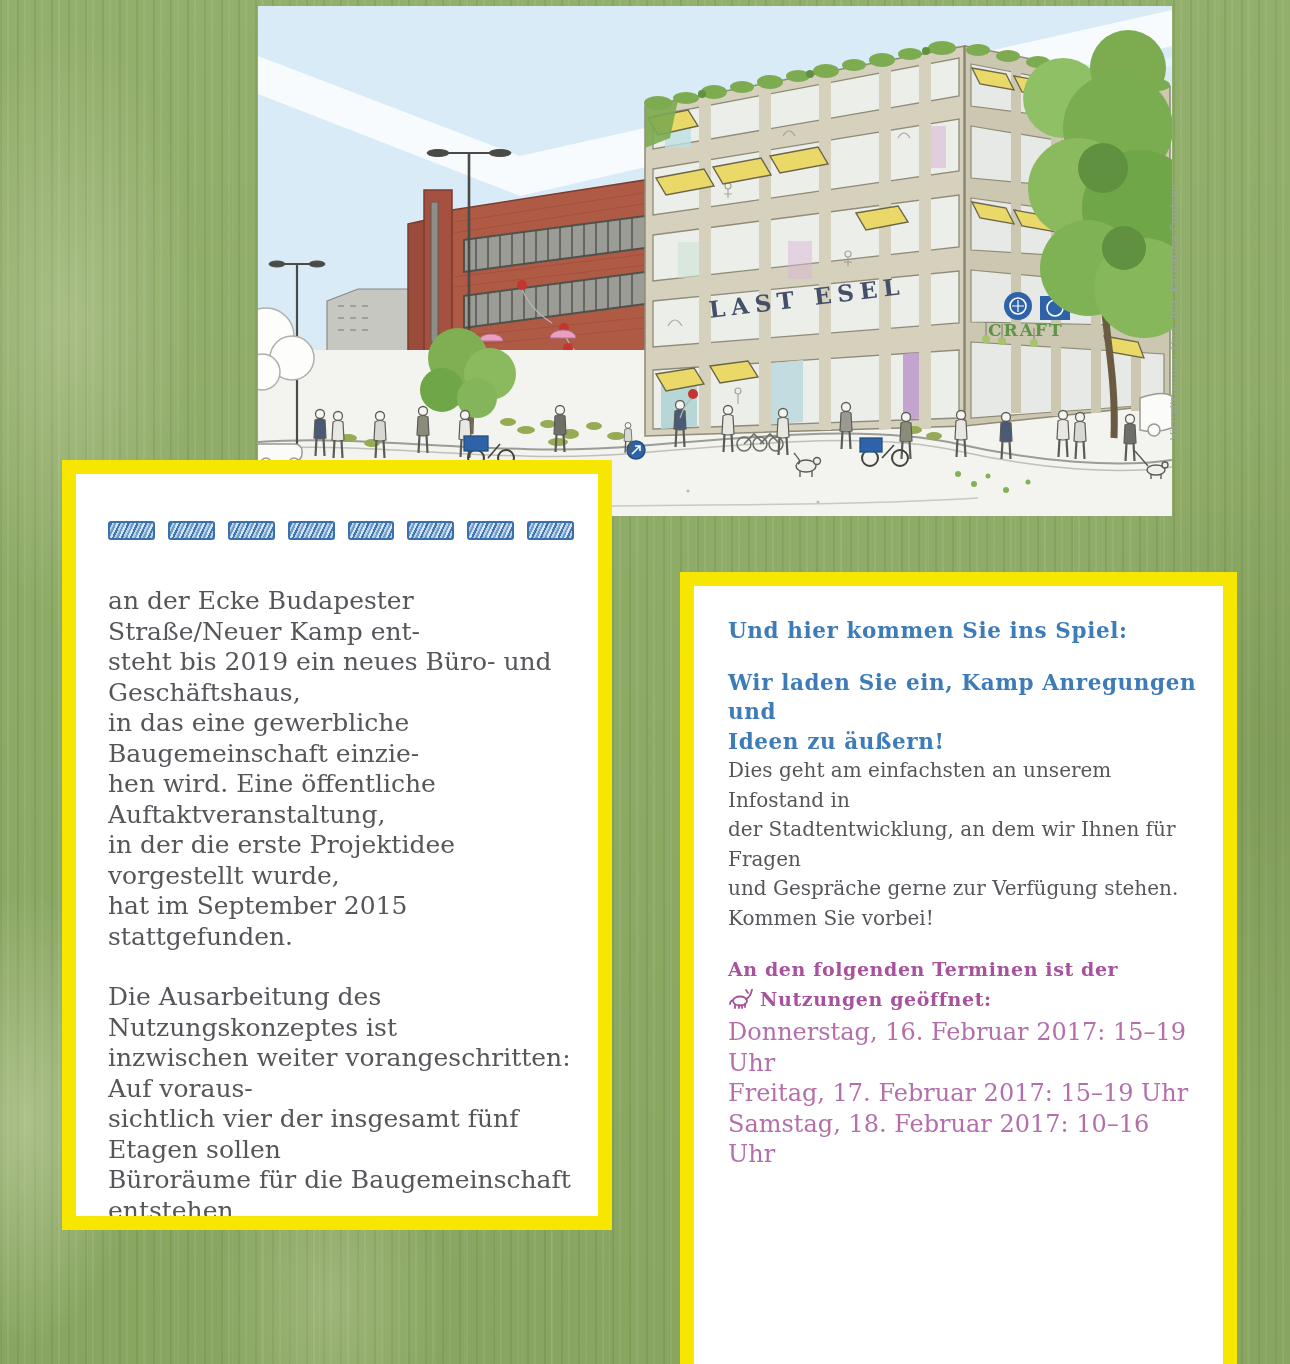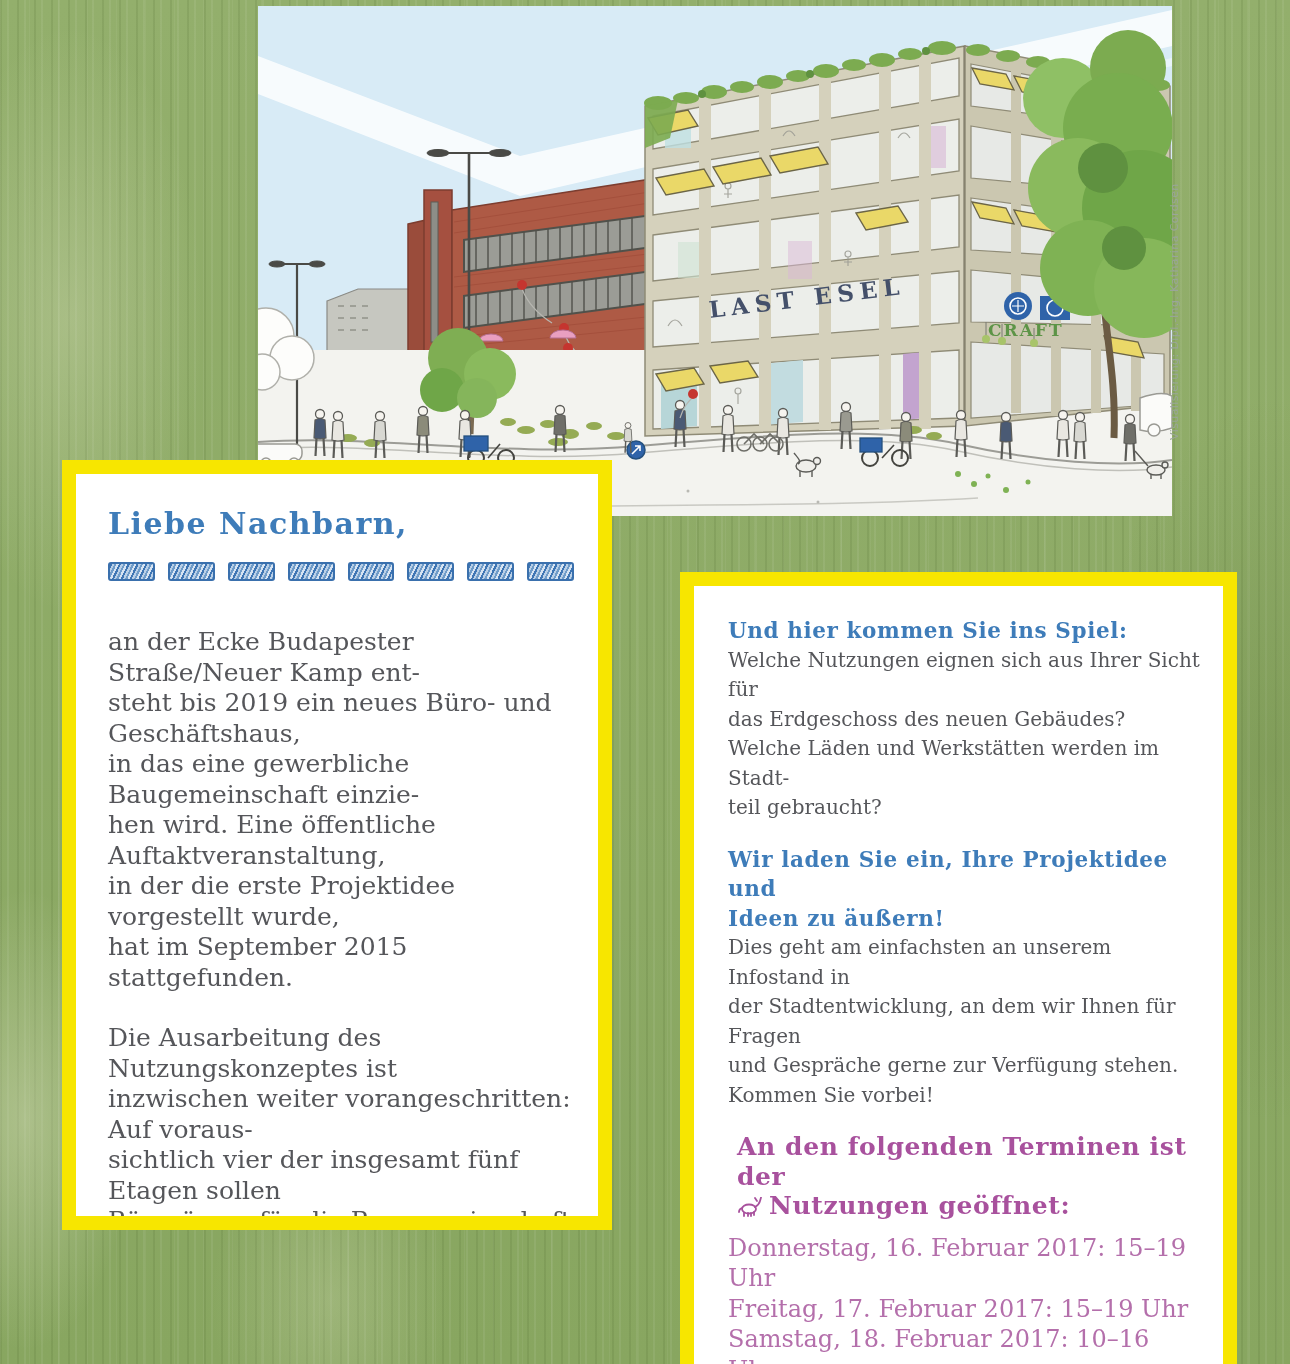--- a/index.html
+++ b/index.html
@@ -24,21 +24,21 @@
   .box-left{left:62px;top:460px;width:550px;height:770px;padding:26px 24px 0 32px;}
   .box-right{left:680px;top:572px;width:557px;height:893px;padding:30px 20px 0 34px;}
   .hd-main{color:#3e7cb9;font-size:30px;font-weight:bold;letter-spacing:1.5px;margin:6px 0 0 0;}
   .dash-row{display:flex;gap:13px;margin-top:21px;}
   .dash{width:54px;height:15px;border:2px solid #3a70ad;border-radius:3px;
     background:repeating-linear-gradient(115deg,#3f76b4 0 2px,#b9cfe6 2px 4px,#6f9cc9 4px 6px,#d7e4f2 6px 8px);}
   .body-txt{white-space:pre-line;color:#55565a;font-size:25px;line-height:30.5px;margin:0;}
   .box-left .body-txt{margin-top:46px;}
   .box-left .body-txt + .body-txt{margin-top:30px;}
   .hd-blue{color:#3e7cb9;font-size:21.5px;font-weight:bold;line-height:29.5px;letter-spacing:.6px;margin:0;white-space:pre-line;}
-  .hd-mag{color:#a8519d;font-size:25px;font-weight:bold;line-height:29.5px;letter-spacing:.6px;margin:9px;}
+  .hd-mag{color:#a8519d;font-size:19px;font-weight:bold;line-height:29.5px;letter-spacing:.6px;margin:0;}
   .sect{margin-bottom:22px;}
   .sect .body-txt{font-size:20px;line-height:29.5px;}
   .dates{white-space:pre-line;color:#b46fab;font-size:24px;line-height:30.5px;margin:0;}
   .donkey{display:inline-block;vertical-align:-3px;margin-right:6px;}
 </style>
 </head>
 <body>
 
 <div id="page">
 
@@ -339,21 +339,20 @@
             <circle cx="748" cy="484" r="3"></circle>
             <circle cx="770" cy="476" r="2.5"></circle>
         </g>
       </g>
     </svg>
   </div>
 
   <div class="credit">Visualisierung: Dipl.-Ing. Katharina Cordsen</div>
 
   <div class="box box-left">
-    <h1 class="hd-main">Liebe Nachbarn,</h1>
     <div class="dash-row">
       <span class="dash"></span>
       <span class="dash"></span>
       <span class="dash"></span>
       <span class="dash"></span>
       <span class="dash"></span>
       <span class="dash"></span>
       <span class="dash"></span>
       <span class="dash"></span>
     </div>
@@ -369,27 +368,23 @@
 Büroräume für die Baugemeinschaft entstehen,
 zu der sich vier Unternehmen aus den Bereichen
 Stadtentwicklung, Verkehrsplanung und Marken-
 entwicklung zusammengeschlossen haben.</p>
 
   </div>
 
   <div class="box box-right">
     <div class="sect">
       <h2 class="hd-blue">Und hier kommen Sie ins Spiel:</h2>
-      <p class="body-txt">Welche Nutzungen eignen sich aus Ihrer Sicht für
-das Erdgeschoss des neuen Gebäudes?
-Welche Läden und Werkstätten werden im Stadt-
-teil gebraucht?</p>
     </div>
     <div class="sect">
-      <h2 class="hd-blue">Wir laden Sie ein, Ihre Projektidee und
+      <h2 class="hd-blue">Wir laden Sie ein, Kamp Anregungen und
 Ideen zu äußern!</h2>
       <p class="body-txt">Dies geht am einfachsten an unserem Infostand in
 der Stadtentwicklung, an dem wir Ihnen für Fragen
 und Gespräche gerne zur Verfügung stehen.
 Kommen Sie vorbei!</p>
     </div>
     <div class="sect">
       <h2 class="hd-mag">
         <span>An den folgenden Terminen ist der</span><br>
         <span class="donkey">

